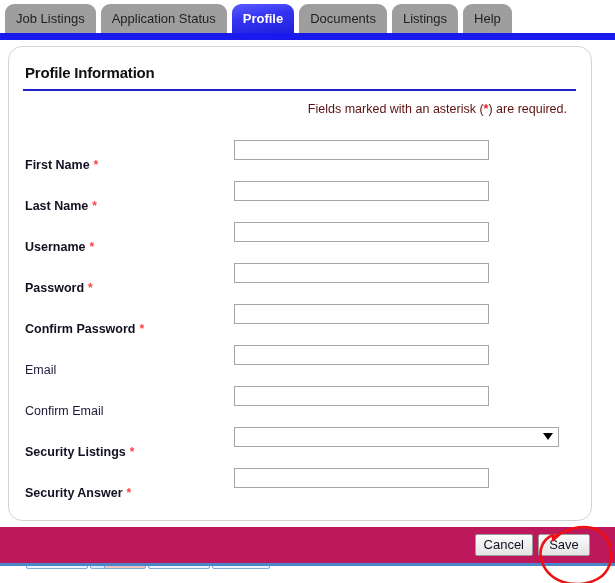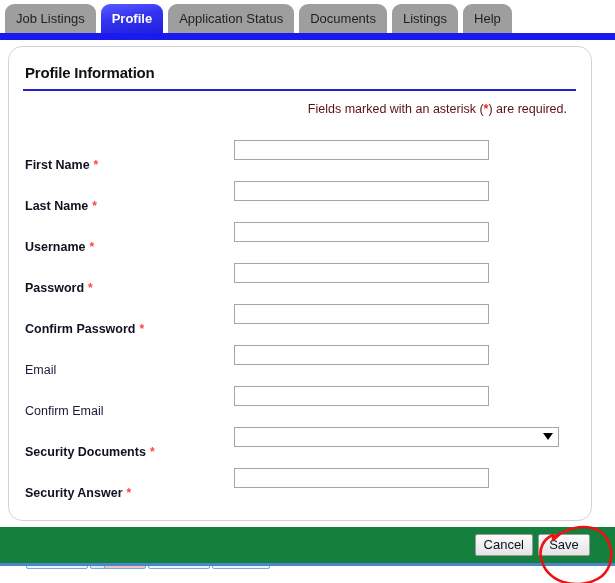--- a/index.html
+++ b/index.html
@@ -174,21 +174,21 @@
     color: #222;
   }
 
   
   #footer {
     position: absolute;
     left: 0;
     top: 527px;
     width: 615px;
     height: 36px;
-    background: #15803d;
+    background: #be185d;
     text-decoration: underline;
   }
   #btnrow {
     position: absolute;
     right: 25px;
     top: 7px;
     display: flex;
     gap: 5px;
   }
   .btn {
@@ -240,22 +240,22 @@
     width: 615px; height: 583px;
     pointer-events: none;
   }
 </style>
 </head>
 <body>
 
 <div id="tabbar">
   <div id="tabstrip">
       <div class="tab">Job Listings</div>
+      <div class="tab">Application Status</div>
       <div class="tab active">Profile</div>
-      <div class="tab">Application Status</div>
       <div class="tab">Documents</div>
       <div class="tab">Listings</div>
       <div class="tab">Help</div>
     </div>
   <div id="bluebar"></div>
 </div>
 
 <div id="panel">
   <div id="panel-title">Profile Information</div>
   <div id="title-rule"></div>
@@ -285,21 +285,21 @@
       </div>
       <div class="row">
         <div class="flabel"><span>Email</span></div>
         <input type="text" class="finput" placeholder="" style="">
       </div>
       <div class="row">
         <div class="flabel"><span>Confirm Email</span></div>
         <input type="text" class="finput" placeholder="" style="">
       </div>
       <div class="row">
-        <div class="flabel req"><span>Security Documents</span><span class="star">*</span></div>
+        <div class="flabel req"><span>Security Listings</span><span class="star">*</span></div>
         <div class="fselect">
           <span class="selval"></span>
           <span class="arrow"></span>
         </div>
       </div>
       <div class="row">
         <div class="flabel req"><span>Security Answer</span><span class="star">*</span></div>
         <input type="text" class="finput" placeholder="" style="">
       </div>
     </div>

